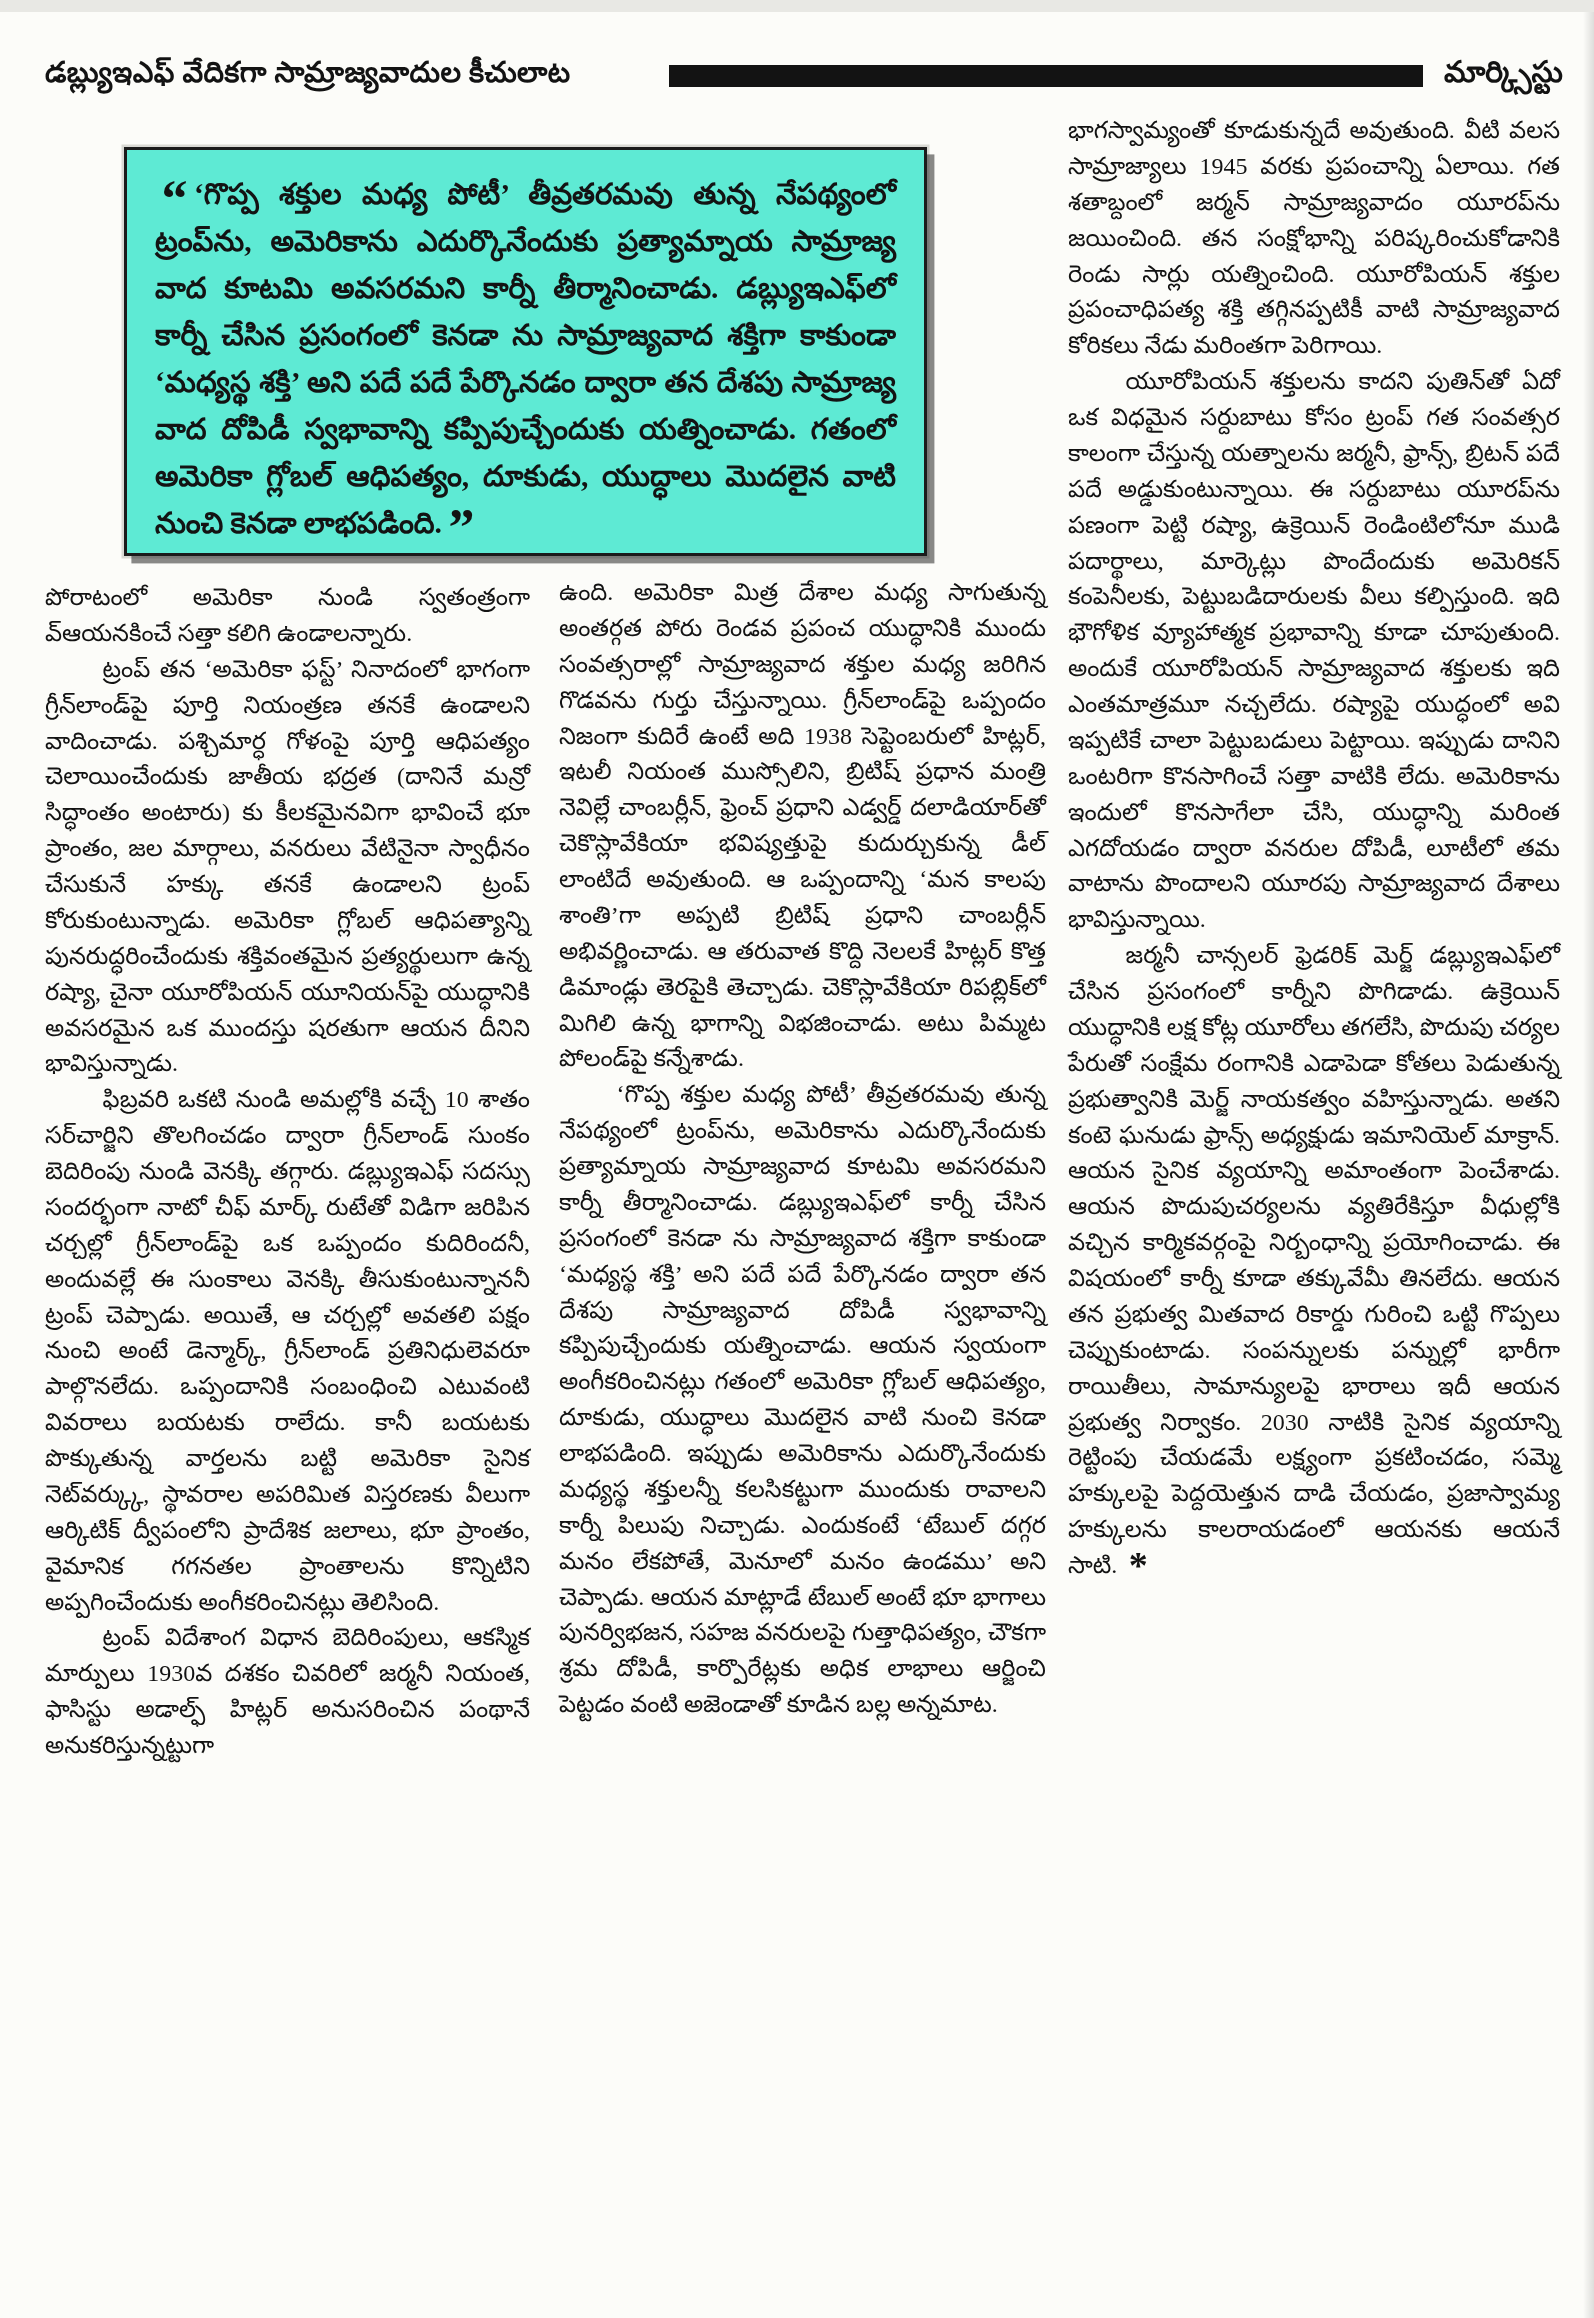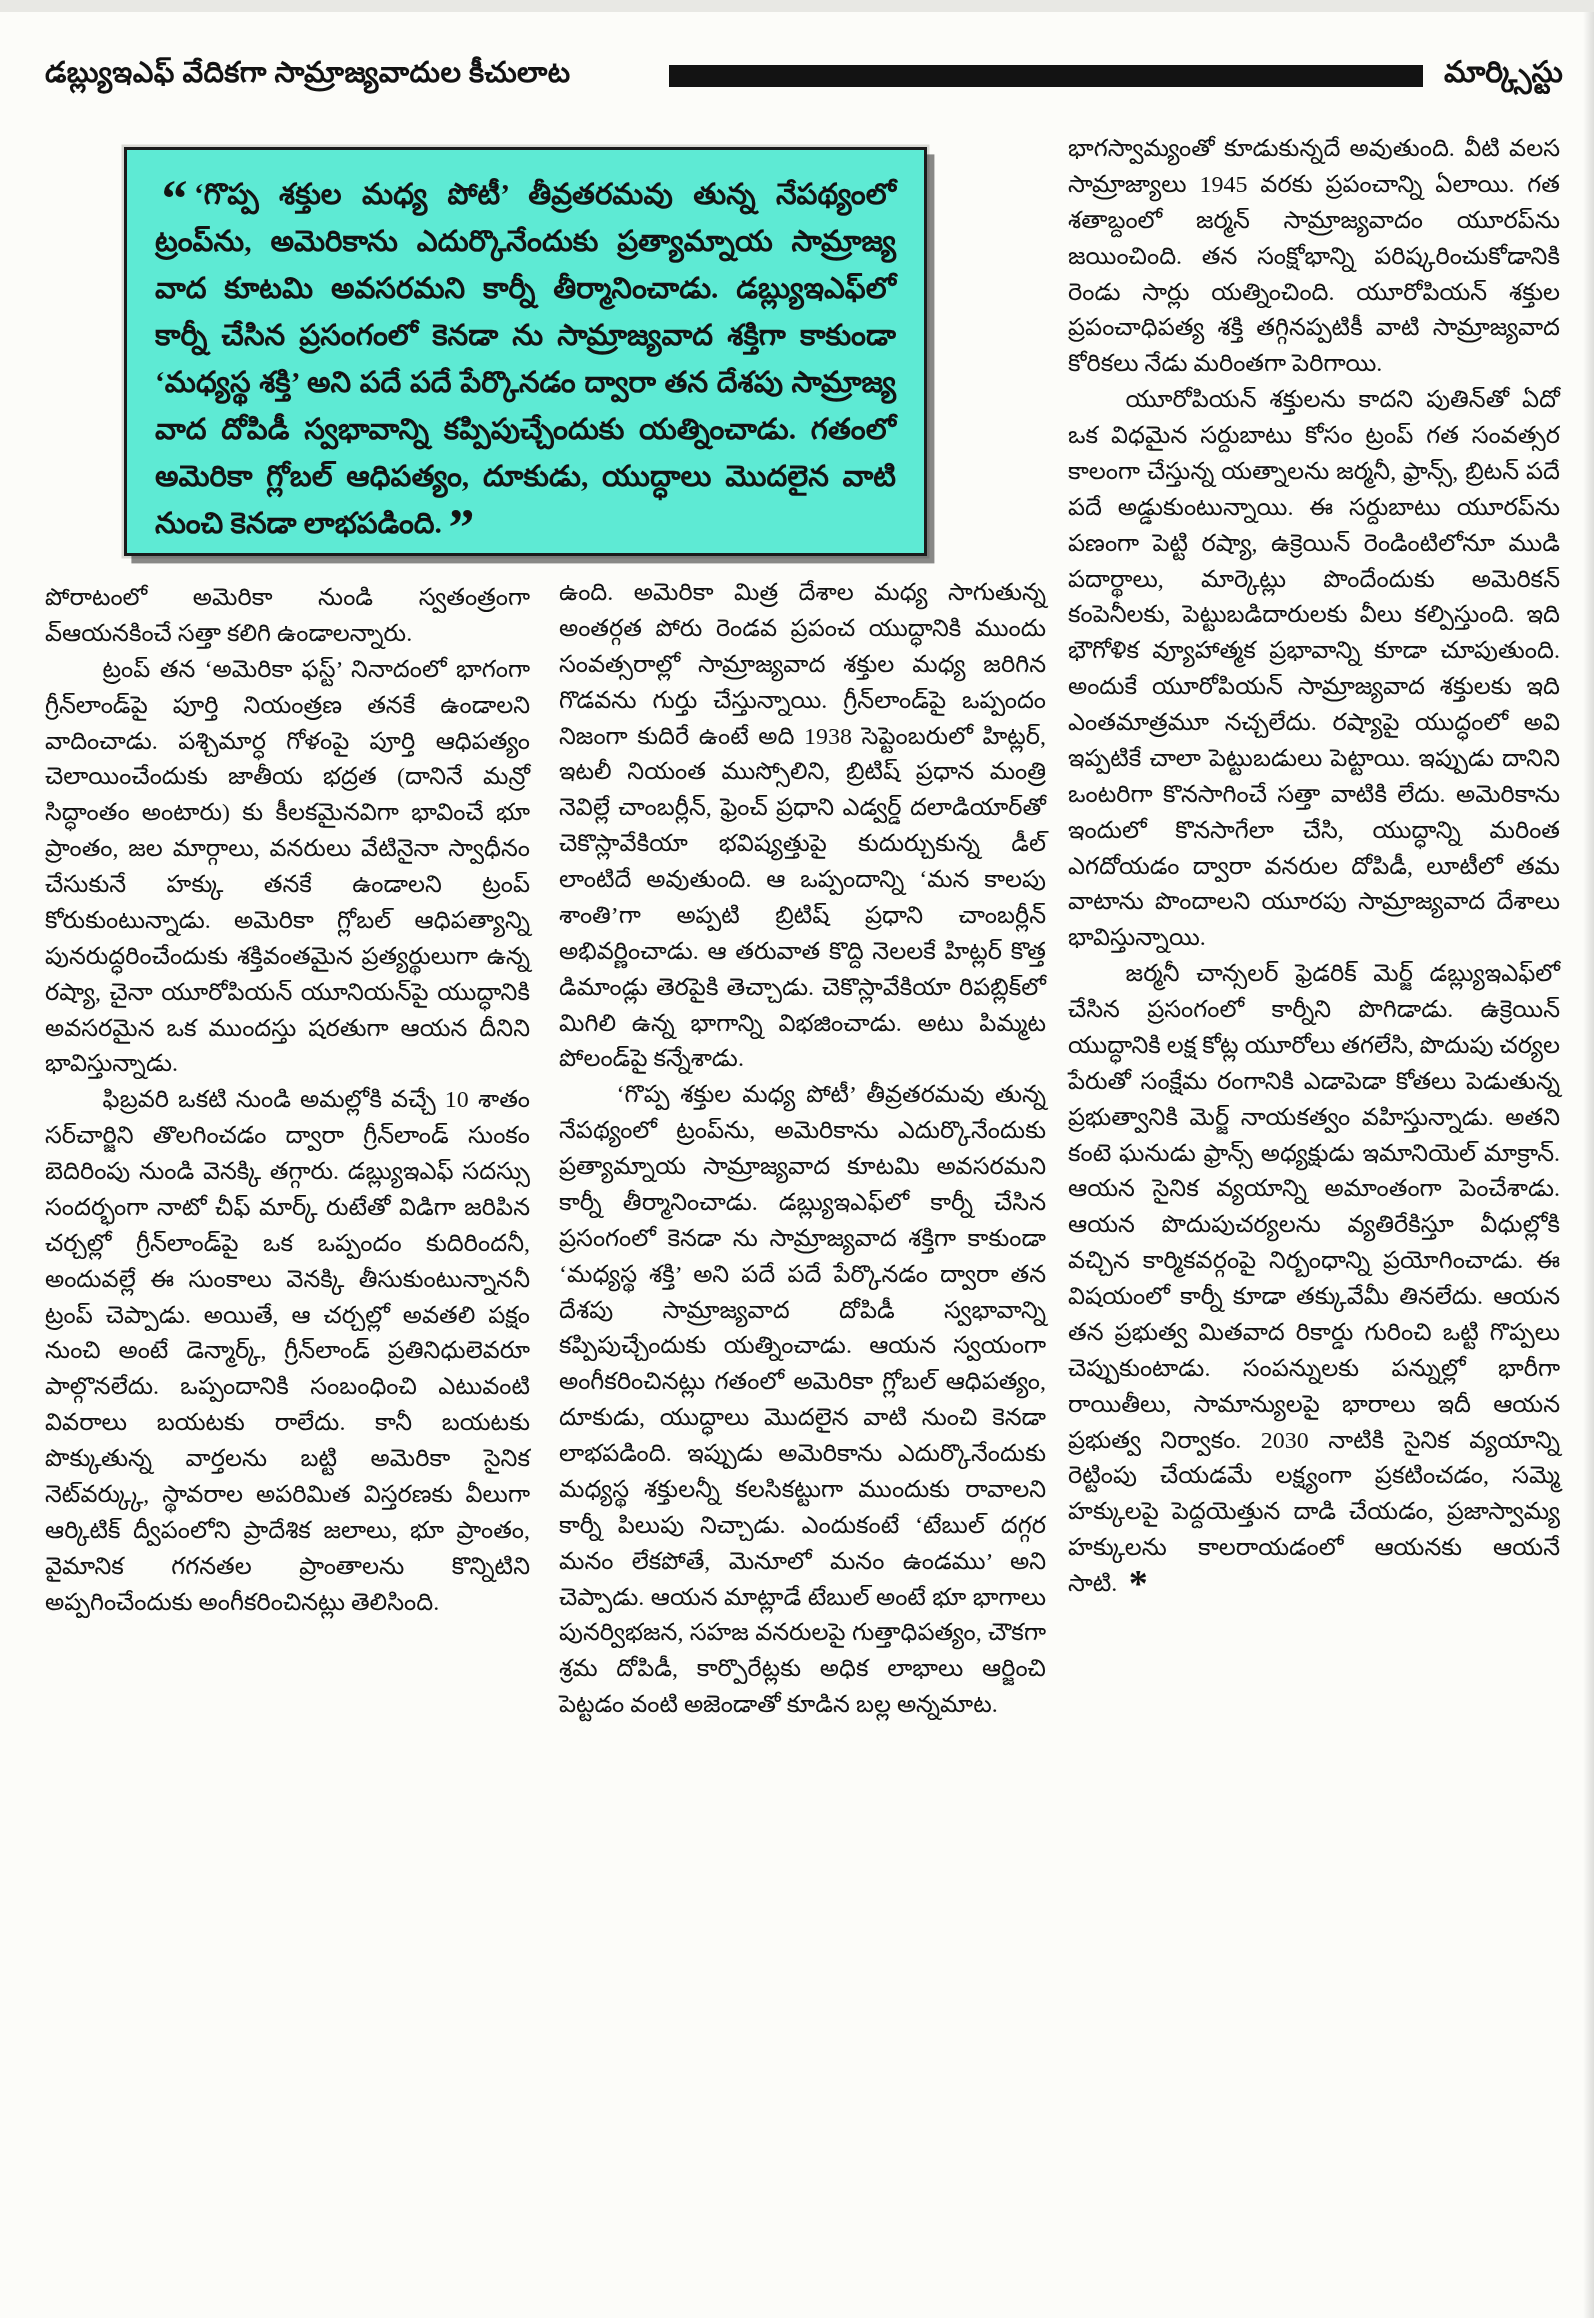--- a/index.html
+++ b/index.html
@@ -30,21 +30,21 @@
   #qbox .qtext{
     font-size:29.4px;font-weight:bold;line-height:1.6;text-align:justify;
   }
   .qmark{font-size:52px;font-weight:bold;line-height:0;vertical-align:-11.5px;padding:0 6.5px;}
   
   .col{position:absolute;text-align:justify;font-size:24px;line-height:1.495;}
   .col p{margin:0;text-indent:2.4em;}
   .col p.cont{text-indent:0;}
   #col1{left:45px; top:568px; width:485px; height:1578px;}
   #col2{left:559px;top:563px; width:487px; height:1603px;}
-  #col3{left:1068px;top:119px;width:492px; height:1987px;}
+  #col3{left:1068px;top:101px;width:492px; height:1987px;}
   .endstar{font-weight:bold;font-size:38px;line-height:0;vertical-align:-4.9px;padding-left:11.5px;}
   
   #ftr{position:absolute;left:45px;right:31px;top:2226px;height:74px;
        display:flex;align-items:center;}
   .issue{font-size:31px;font-weight:bold;white-space:nowrap;letter-spacing:0.8px;}
   .ticks{display:flex;align-items:center;height:52px;}
   .ticks .t1{width:7.4px;height:52px;background:#131313;margin-right:4.9px;}
   .ticks .t2{width:4.1px;height:52px;background:#131313;}
   .ticks.mirror .t1{order:2;margin-right:0;margin-left:4.9px;}
   .ticks.mirror .t2{order:1;}
@@ -68,20 +68,21 @@
   <div id="qbox">
     <div class="qtext">
       <span class="qmark open">“</span><span>‘గొప్ప శక్తుల మధ్య పోటీ’ తీవ్రతరమవు తున్న నేపథ్యంలో ట్రంప్‌ను, అమెరికాను ఎదుర్కొనేందుకు ప్రత్యామ్నాయ సామ్రాజ్య వాద కూటమి అవసరమని కార్నీ తీర్మానించాడు. డబ్ల్యుఇఎఫ్‌లో కార్నీ చేసిన ప్రసంగంలో కెనడా ను సామ్రాజ్యవాద శక్తిగా కాకుండా ‘మధ్యస్థ శక్తి’ అని పదే పదే పేర్కొనడం ద్వారా తన దేశపు సామ్రాజ్య వాద దోపిడీ స్వభావాన్ని కప్పిపుచ్చేందుకు యత్నించాడు. గతంలో అమెరికా గ్లోబల్ ఆధిపత్యం, దూకుడు, యుద్ధాలు మొదలైన వాటి నుంచి కెనడా లాభపడింది.</span><span class="qmark close">”</span>
     </div>
   </div>
 
   <div id="col1" class="col">
     <p class="cont">పోరాటంలో అమెరికా నుండి స్వతంత్రంగా వ్ఆయనకించే సత్తా కలిగి ఉండాలన్నారు.</p>
     <p>ట్రంప్ తన ‘అమెరికా ఫస్ట్’ నినాదంలో భాగంగా గ్రీన్‌లాండ్‌పై పూర్తి నియంత్రణ తనకే ఉండాలని వాదించాడు. పశ్చిమార్ధ గోళంపై పూర్తి ఆధిపత్యం చెలాయించేందుకు జాతీయ భద్రత (దానినే మన్రో సిద్ధాంతం అంటారు) కు కీలకమైనవిగా భావించే భూ ప్రాంతం, జల మార్గాలు, వనరులు వేటినైనా స్వాధీనం చేసుకునే హక్కు తనకే ఉండాలని ట్రంప్ కోరుకుంటున్నాడు. అమెరికా గ్లోబల్ ఆధిపత్యాన్ని పునరుద్ధరించేందుకు శక్తివంతమైన ప్రత్యర్థులుగా ఉన్న రష్యా, చైనా యూరోపియన్ యూనియన్‌పై యుద్ధానికి అవసరమైన ఒక ముందస్తు షరతుగా ఆయన దీనిని భావిస్తున్నాడు.</p>
     <p>ఫిబ్రవరి ఒకటి నుండి అమల్లోకి వచ్చే 10 శాతం సర్‌చార్జిని తొలగించడం ద్వారా గ్రీన్‌లాండ్ సుంకం బెదిరింపు నుండి వెనక్కి తగ్గారు. డబ్ల్యుఇఎఫ్ సదస్సు సందర్భంగా నాటో చీఫ్ మార్క్ రుటేతో విడిగా జరిపిన చర్చల్లో గ్రీన్‌లాండ్‌పై ఒక ఒప్పందం కుదిరిందనీ, అందువల్లే ఈ సుంకాలు వెనక్కి తీసుకుంటున్నాననీ ట్రంప్ చెప్పాడు. అయితే, ఆ చర్చల్లో అవతలి పక్షం నుంచి అంటే డెన్మార్క్, గ్రీన్‌లాండ్ ప్రతినిధులెవరూ పాల్గొనలేదు. ఒప్పందానికి సంబంధించి ఎటువంటి వివరాలు బయటకు రాలేదు. కానీ బయటకు పొక్కుతున్న వార్తలను బట్టి అమెరికా సైనిక నెట్‌వర్క్కు, స్థావరాల అపరిమిత విస్తరణకు వీలుగా ఆర్కిటిక్ ద్వీపంలోని ప్రాదేశిక జలాలు, భూ ప్రాంతం, వైమానిక గగనతల ప్రాంతాలను కొన్నిటిని అప్పగించేందుకు అంగీకరించినట్లు తెలిసింది.</p>
+    <p>ట్రంప్ విదేశాంగ విధాన బెదిరింపులు, ఆకస్మిక మార్పులు 1930వ దశకం చివరిలో జర్మనీ నియంత, ఫాసిస్టు అడాల్ఫ్ హిట్లర్ అనుసరించిన పంథానే అనుకరిస్తున్నట్టుగా</p>
   </div>
 
   <div id="col2" class="col">
     <p class="cont">ఉంది. అమెరికా మిత్ర దేశాల మధ్య సాగుతున్న అంతర్గత పోరు రెండవ ప్రపంచ యుద్ధానికి ముందు సంవత్సరాల్లో సామ్రాజ్యవాద శక్తుల మధ్య జరిగిన గొడవను గుర్తు చేస్తున్నాయి. గ్రీన్‌లాండ్‌పై ఒప్పందం నిజంగా కుదిరే ఉంటే అది 1938 సెప్టెంబరులో హిట్లర్, ఇటలీ నియంత ముస్సోలిని, బ్రిటిష్ ప్రధాన మంత్రి నెవిల్లే చాంబర్లీన్, ఫ్రెంచ్ ప్రధాని ఎడ్వర్డ్ దలాడియార్‌తో చెకొస్లావేకియా భవిష్యత్తుపై కుదుర్చుకున్న డీల్ లాంటిదే అవుతుంది. ఆ ఒప్పందాన్ని ‘మన కాలపు శాంతి’గా అప్పటి బ్రిటిష్ ప్రధాని చాంబర్లీన్ అభివర్ణించాడు. ఆ తరువాత కొద్ది నెలలకే హిట్లర్ కొత్త డిమాండ్లు తెరపైకి తెచ్చాడు. చెకొస్లావేకియా రిపబ్లిక్‌లో మిగిలి ఉన్న భాగాన్ని విభజించాడు. అటు పిమ్మట పోలండ్‌పై కన్నేశాడు.</p>
     <p>‘గొప్ప శక్తుల మధ్య పోటీ’ తీవ్రతరమవు తున్న నేపథ్యంలో ట్రంప్‌ను, అమెరికాను ఎదుర్కొనేందుకు ప్రత్యామ్నాయ సామ్రాజ్యవాద కూటమి అవసరమని కార్నీ తీర్మానించాడు. డబ్ల్యుఇఎఫ్‌లో కార్నీ చేసిన ప్రసంగంలో కెనడా ను సామ్రాజ్యవాద శక్తిగా కాకుండా ‘మధ్యస్థ శక్తి’ అని పదే పదే పేర్కొనడం ద్వారా తన దేశపు సామ్రాజ్యవాద దోపిడీ స్వభావాన్ని కప్పిపుచ్చేందుకు యత్నించాడు. ఆయన స్వయంగా అంగీకరించినట్లు గతంలో అమెరికా గ్లోబల్ ఆధిపత్యం, దూకుడు, యుద్ధాలు మొదలైన వాటి నుంచి కెనడా లాభపడింది. ఇప్పుడు అమెరికాను ఎదుర్కొనేందుకు మధ్యస్థ శక్తులన్నీ కలసికట్టుగా ముందుకు రావాలని కార్నీ పిలుపు నిచ్చాడు. ఎందుకంటే ‘టేబుల్ దగ్గర మనం లేకపోతే, మెనూలో మనం ఉండము’ అని చెప్పాడు. ఆయన మాట్లాడే టేబుల్ అంటే భూ భాగాలు పునర్విభజన, సహజ వనరులపై గుత్తాధిపత్యం, చౌకగా శ్రమ దోపిడీ, కార్పొరేట్లకు అధిక లాభాలు ఆర్జించి పెట్టడం వంటి అజెండాతో కూడిన బల్ల అన్నమాట.</p>
   </div>
 
   <div id="col3" class="col">
     <p class="cont">భాగస్వామ్యంతో కూడుకున్నదే అవుతుంది. వీటి వలస సామ్రాజ్యాలు 1945 వరకు ప్రపంచాన్ని ఏలాయి. గత శతాబ్దంలో జర్మన్ సామ్రాజ్యవాదం యూరప్‌ను జయించింది. తన సంక్షోభాన్ని పరిష్కరించుకోడానికి రెండు సార్లు యత్నించింది. యూరోపియన్ శక్తుల ప్రపంచాధిపత్య శక్తి తగ్గినప్పటికీ వాటి సామ్రాజ్యవాద కోరికలు నేడు మరింతగా పెరిగాయి.</p>
     <p>యూరోపియన్ శక్తులను కాదని పుతిన్‌తో ఏదో ఒక విధమైన సర్దుబాటు కోసం ట్రంప్ గత సంవత్సర కాలంగా చేస్తున్న యత్నాలను జర్మనీ, ఫ్రాన్స్, బ్రిటన్ పదే పదే అడ్డుకుంటున్నాయి. ఈ సర్దుబాటు యూరప్‌ను పణంగా పెట్టి రష్యా, ఉక్రెయిన్ రెండింటిలోనూ ముడి పదార్థాలు, మార్కెట్లు పొందేందుకు అమెరికన్ కంపెనీలకు, పెట్టుబడిదారులకు వీలు కల్పిస్తుంది. ఇది భౌగోళిక వ్యూహాత్మక ప్రభావాన్ని కూడా చూపుతుంది. అందుకే యూరోపియన్ సామ్రాజ్యవాద శక్తులకు ఇది ఎంతమాత్రమూ నచ్చలేదు. రష్యాపై యుద్ధంలో అవి ఇప్పటికే చాలా పెట్టుబడులు పెట్టాయి. ఇప్పుడు దానిని ఒంటరిగా కొనసాగించే సత్తా వాటికి లేదు. అమెరికాను ఇందులో కొనసాగేలా చేసి, యుద్ధాన్ని మరింత ఎగదోయడం ద్వారా వనరుల దోపిడీ, లూటీలో తమ వాటాను పొందాలని యూరపు సామ్రాజ్యవాద దేశాలు భావిస్తున్నాయి.</p>

